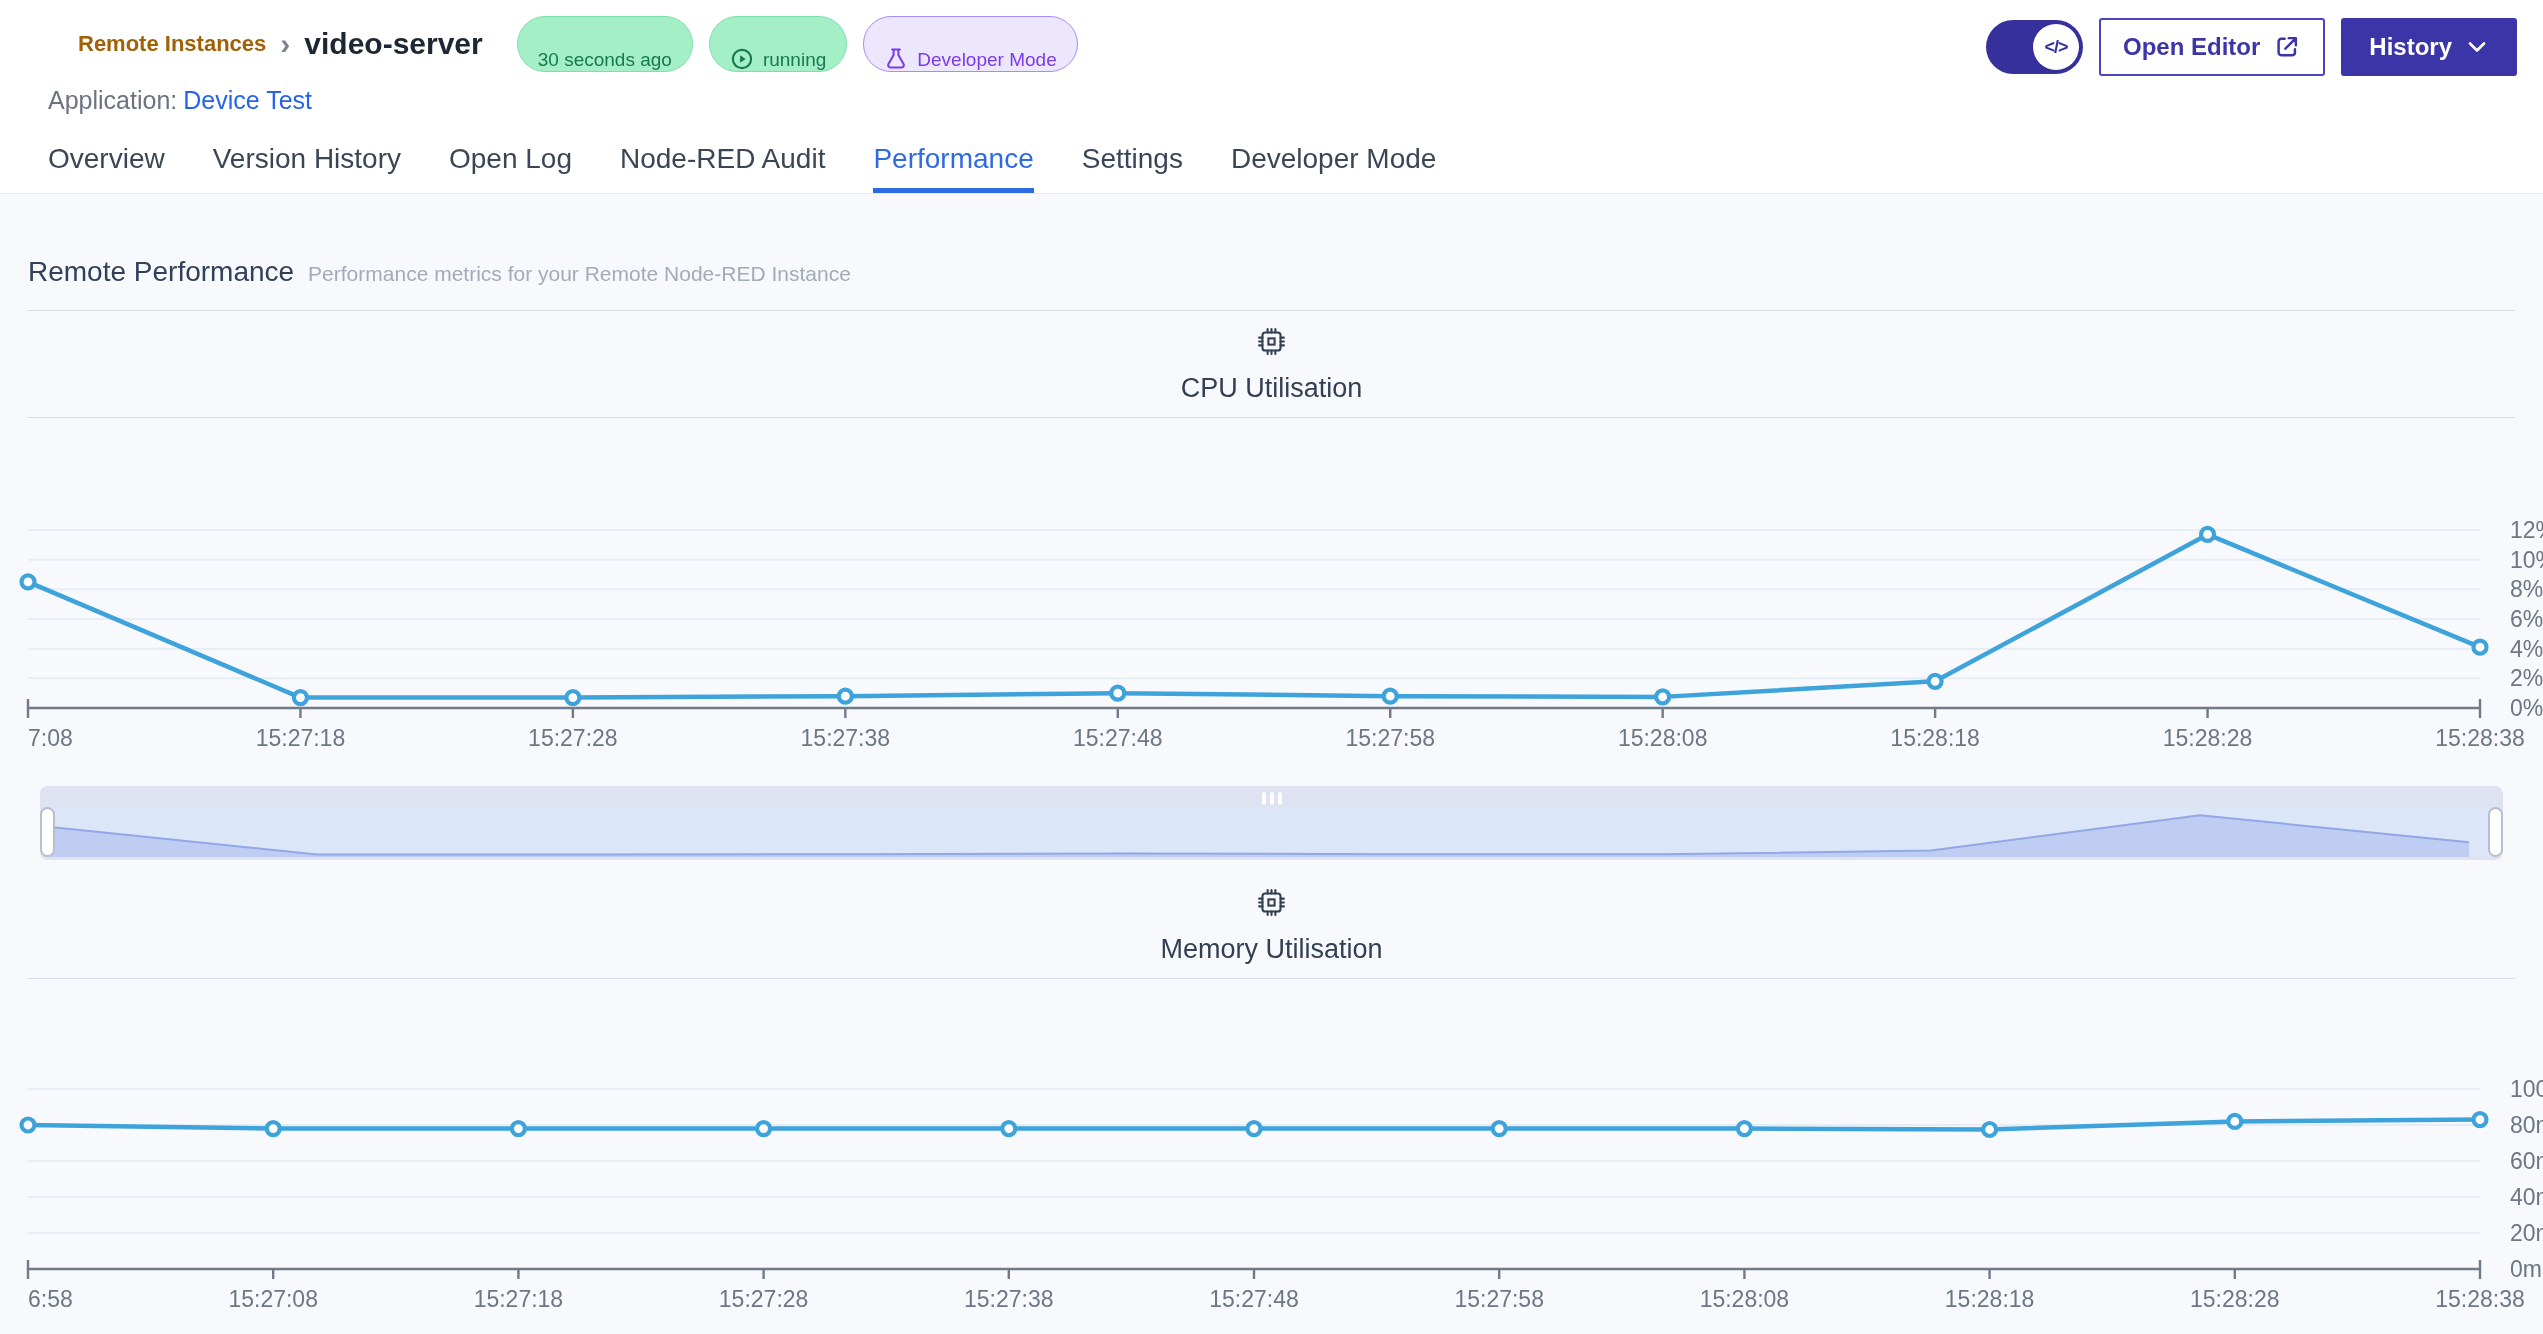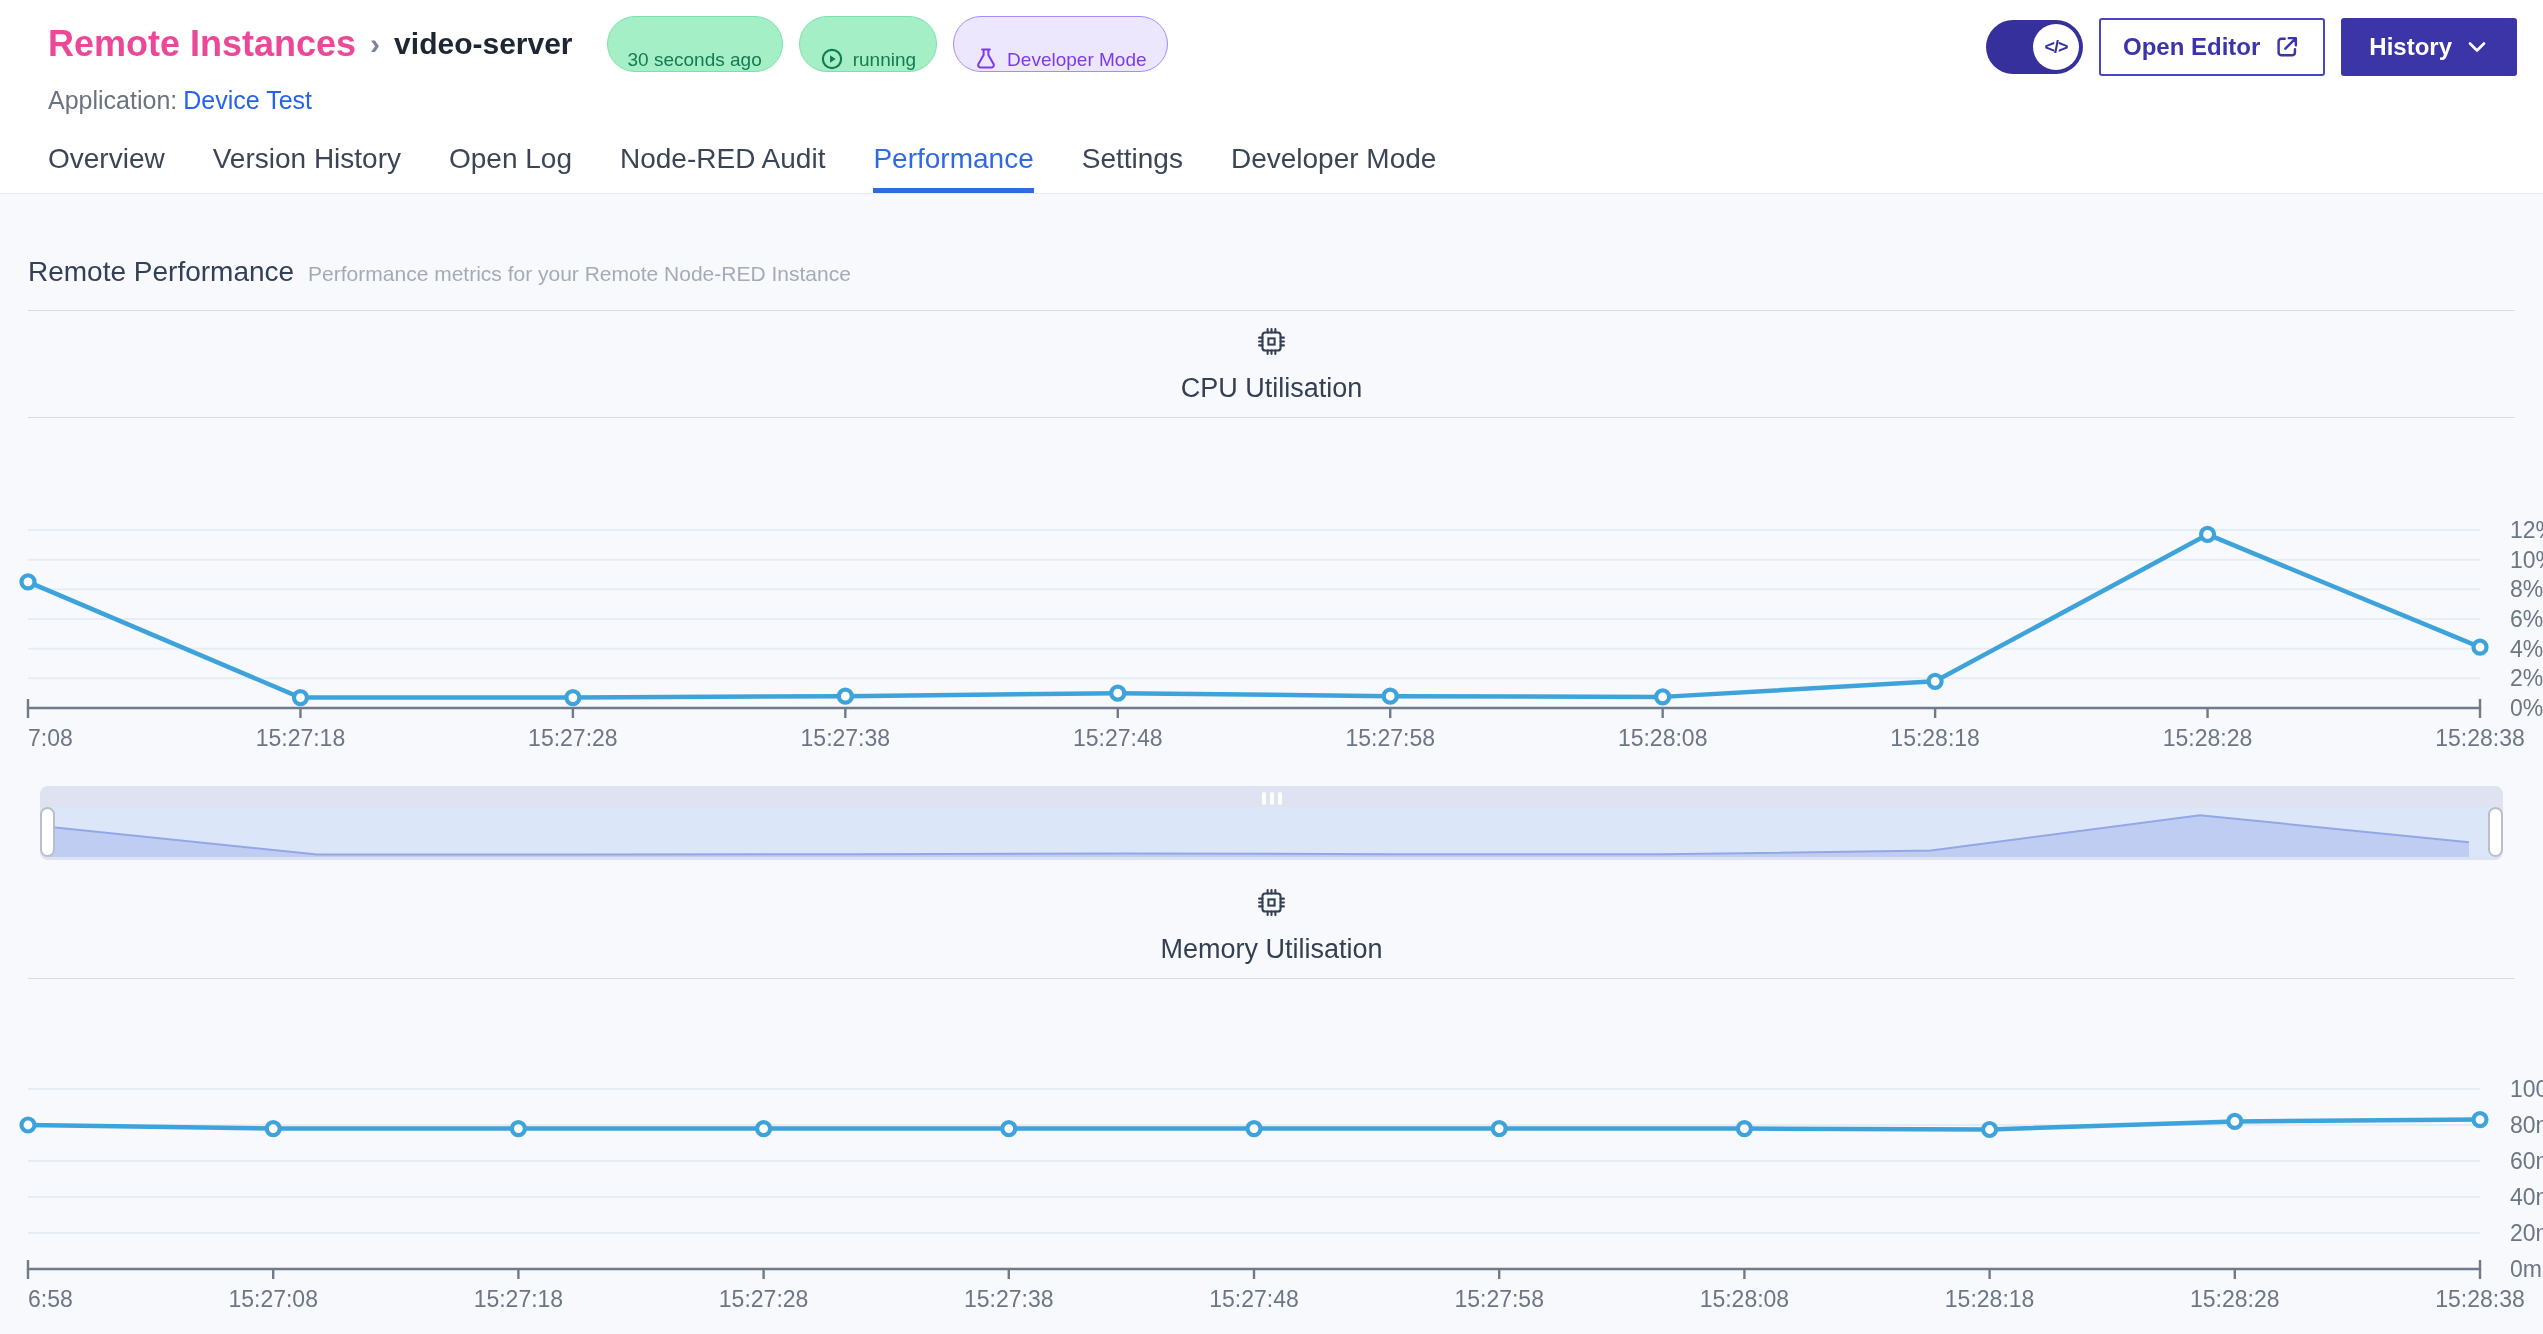--- a/index.html
+++ b/index.html
@@ -3,21 +3,21 @@
 <meta charset="utf-8">
 <style>
   * { margin:0; padding:0; box-sizing:border-box; }
   html,body { width:2543px; height:1334px; overflow:hidden; background:#ffffff;
     font-family:"Liberation Sans", sans-serif; }
 
   
   .header { display:flex; justify-content:space-between; align-items:flex-start;
     padding:16px 26px 10px 48px; background:#fff; }
   .bc-row { display:flex; align-items:center; }
-  .bc-parent { font-size:36px; font-weight:bold; color:#ec4899; text-decoration:none; cursor:pointer; }
+  .bc-parent { font-size:22px; font-weight:bold; color:#a16207; text-decoration:none; cursor:pointer;margin-left:30px; }
   .bc-sep { font-size:30px; color:#7b8594; margin:0 14px; font-weight:bold; }
   .bc-current { font-size:30px; font-weight:bold; color:#1d2734; }
   .badges { display:flex; gap:16px; margin-left:34px; }
   .badge { display:flex; align-items:flex-end; gap:9px; height:56px; padding:0 20px;
     border-radius:999px; font-size:19px; white-space:nowrap; }
   .badge.green { background:#a5efc7; border:1.5px solid #7ce0ae; color:#157a50; }
   .badge.purple { background:#ece7fd; border:1.5px solid #a78bfa; color:#7c3aed; }
   .app-row { margin-top:14px; font-size:25px; color:#6b7280; }
   .app-row a { color:#2563eb; text-decoration:none; margin-left:6px; cursor:pointer; }
 

